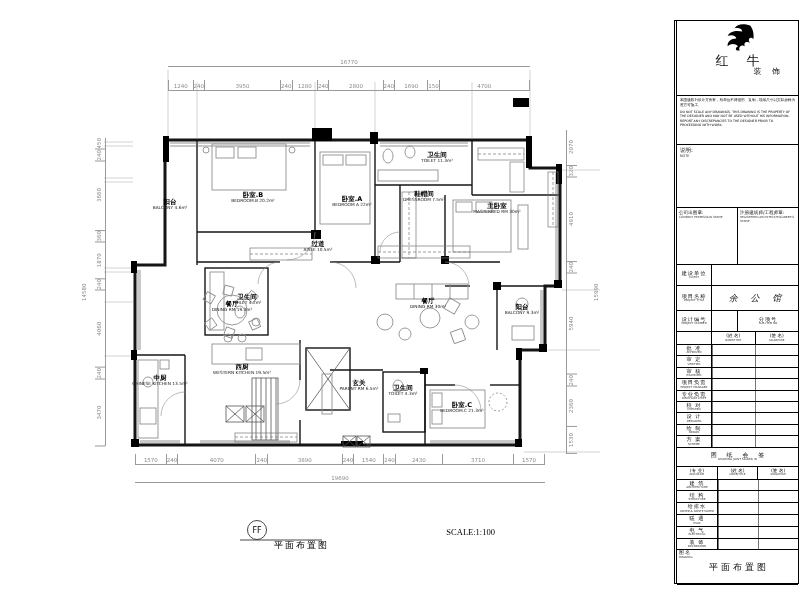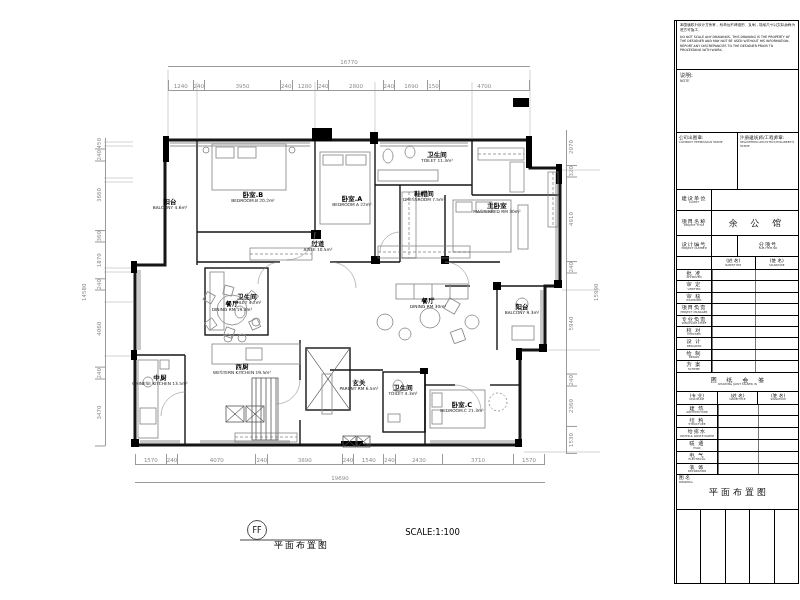--- a/index.html
+++ b/index.html
@@ -22,21 +22,21 @@
   .dim-v{position:absolute;display:flex;flex-direction:column;width:10px;}
   .dim-v.leftline{border-right:1px solid #9a9a9a;}
   .dim-v.rightline{border-left:1px solid #9a9a9a;}
   .dim-v span{flex-basis:0;display:flex;align-items:center;justify-content:center;
     font-size:5.5px;color:#8a8a8a;writing-mode:vertical-rl;transform:rotate(180deg);
     border-top:1px solid #9a9a9a;overflow:visible;line-height:1;}
   .dim-v.single span{border:none;}
 
   
   .sheet-title-en{position:absolute;left:300px;top:512px;width:195px;text-align:center;font-size:9px;color:#000;}
-  .sheet-title-scale{position:absolute;left:370px;top:527px;width:125px;text-align:center;font-size:8.5px;color:#000;}
+  .sheet-title-scale{position:absolute;left:370px;top:527px;width:125px;text-align:right;font-size:8.5px;color:#000;font-family:Liberation Serif, serif;}
   .sheet-title-cn{position:absolute;left:274px;top:539px;font-size:9px;letter-spacing:2px;color:#000;}
 
   
   #tb{position:absolute;left:674px;top:20px;width:121px;height:562px;background:#fff;
     border:1px solid #000;border-left:3px double #000;display:flex;flex-direction:column;font-size:5px;}
   .tb-sec{border-bottom:1px solid #000;position:relative;overflow:hidden;flex-shrink:0;}
   .tb-logo{height:72px;display:flex;flex-direction:column;align-items:center;justify-content:flex-start;padding-top:2px;}
   .tb-brand{font-size:13px;letter-spacing:7px;line-height:1;margin-top:1px;text-indent:7px;}
   .tb-brand-sub{font-size:8px;letter-spacing:4px;line-height:1.2;align-self:flex-end;margin-right:14px;text-indent:4px;}
   .tb-disc{height:44px;padding:2px 3px;}
@@ -50,21 +50,21 @@
   .tb-stamp + .tb-stamp{border-left:1px solid #000;}
   .tb-stamp .cn{font-size:4.6px;}
   .tb-stamp .en{font-size:2.9px;color:#333;}
   .tb-row{display:flex;align-items:stretch;}
   .tb-lbl{width:34px;border-right:1px solid #000;display:flex;flex-direction:column;align-items:center;justify-content:center;text-align:center;line-height:1.05;padding:1px 0;}
   .tb-lbl .cn{font-size:5.2px;letter-spacing:1px;}
   .tb-lbl .en{font-size:2.8px;color:#333;letter-spacing:0;}
   .tb-val{flex:1;display:flex;align-items:center;justify-content:center;}
   .tb-client{height:20px;}
   .tb-project{height:24px;}
-  .tb-project .tb-val{font-size:9px;letter-spacing:5px;text-indent:5px;}
+  .tb-project .tb-val{font-size:9px;letter-spacing:5px;text-indent:5px;font-style:italic;}
   .tb-designno{height:20px;}
   .tb-designno .half{flex:1;display:flex;}
   .tb-designno .half + .half{border-left:1px solid #000;}
   .sign-row{display:flex;height:10.4px;border-bottom:1px solid #000;}
   .sign-row:last-child{border-bottom:none;}
   .sign-row .tb-lbl{width:34px;}
   .sign-row .cell{flex:1;border-left:1px solid #777;}
   .sign-row .cell:first-of-type{border-left:none;}
   .tb-joint-title{height:18px;display:flex;flex-direction:column;align-items:center;justify-content:center;line-height:1.05;}
   .tb-joint-title .cn{font-size:6px;letter-spacing:4px;text-indent:4px;}
@@ -445,20 +445,27 @@
       <span style="flex:1">15990</span>
       </div>
 
     
     <div class="sheet-title-scale">SCALE:1:100</div>
     <div class="sheet-title-cn">平面布置图</div>
   </div>
 
   <div id="tb">
 
+    <div class="tb-sec tb-logo">
+      <svg width="44" height="30" viewBox="0 0 100 70">
+        <path fill="#000" d="M78 6 C60 0 48 4 42 12 C52 10 60 14 60 20 C46 16 30 20 26 30 C36 26 46 30 46 36 C34 36 24 44 26 54 C34 46 44 48 50 54 C42 58 44 66 54 64 C50 56 58 50 66 54 C62 44 72 42 78 46 C70 36 82 30 86 38 C88 24 84 12 78 6 Z"></path>
+      </svg>
+      <div class="tb-brand">红 牛</div>
+      <div class="tb-brand-sub">装 饰</div>
+    </div>
 
     <div class="tb-sec tb-disc">
       <div class="tb-disc-cn">本图版权归设计方所有，别单位不得借用、复制，现场尺寸以实际放样为准方可施工。</div>
       <div class="tb-disc-en">DO NOT SCALE ANY DRAWINGS. THIS DRAWING IS THE PROPERTY OF THE DESIGNER AND MAY NOT BE USED WITHOUT HIS INFORMATION. REPORT ANY DISCREPANCIES TO THE DESIGNER PRIOR TO PROCEEDING WITH WORK.</div>
     </div>
 
     <div class="tb-sec tb-note">
       <div class="cn">说明:</div>
       <div class="en">NOTE</div>
     </div>

